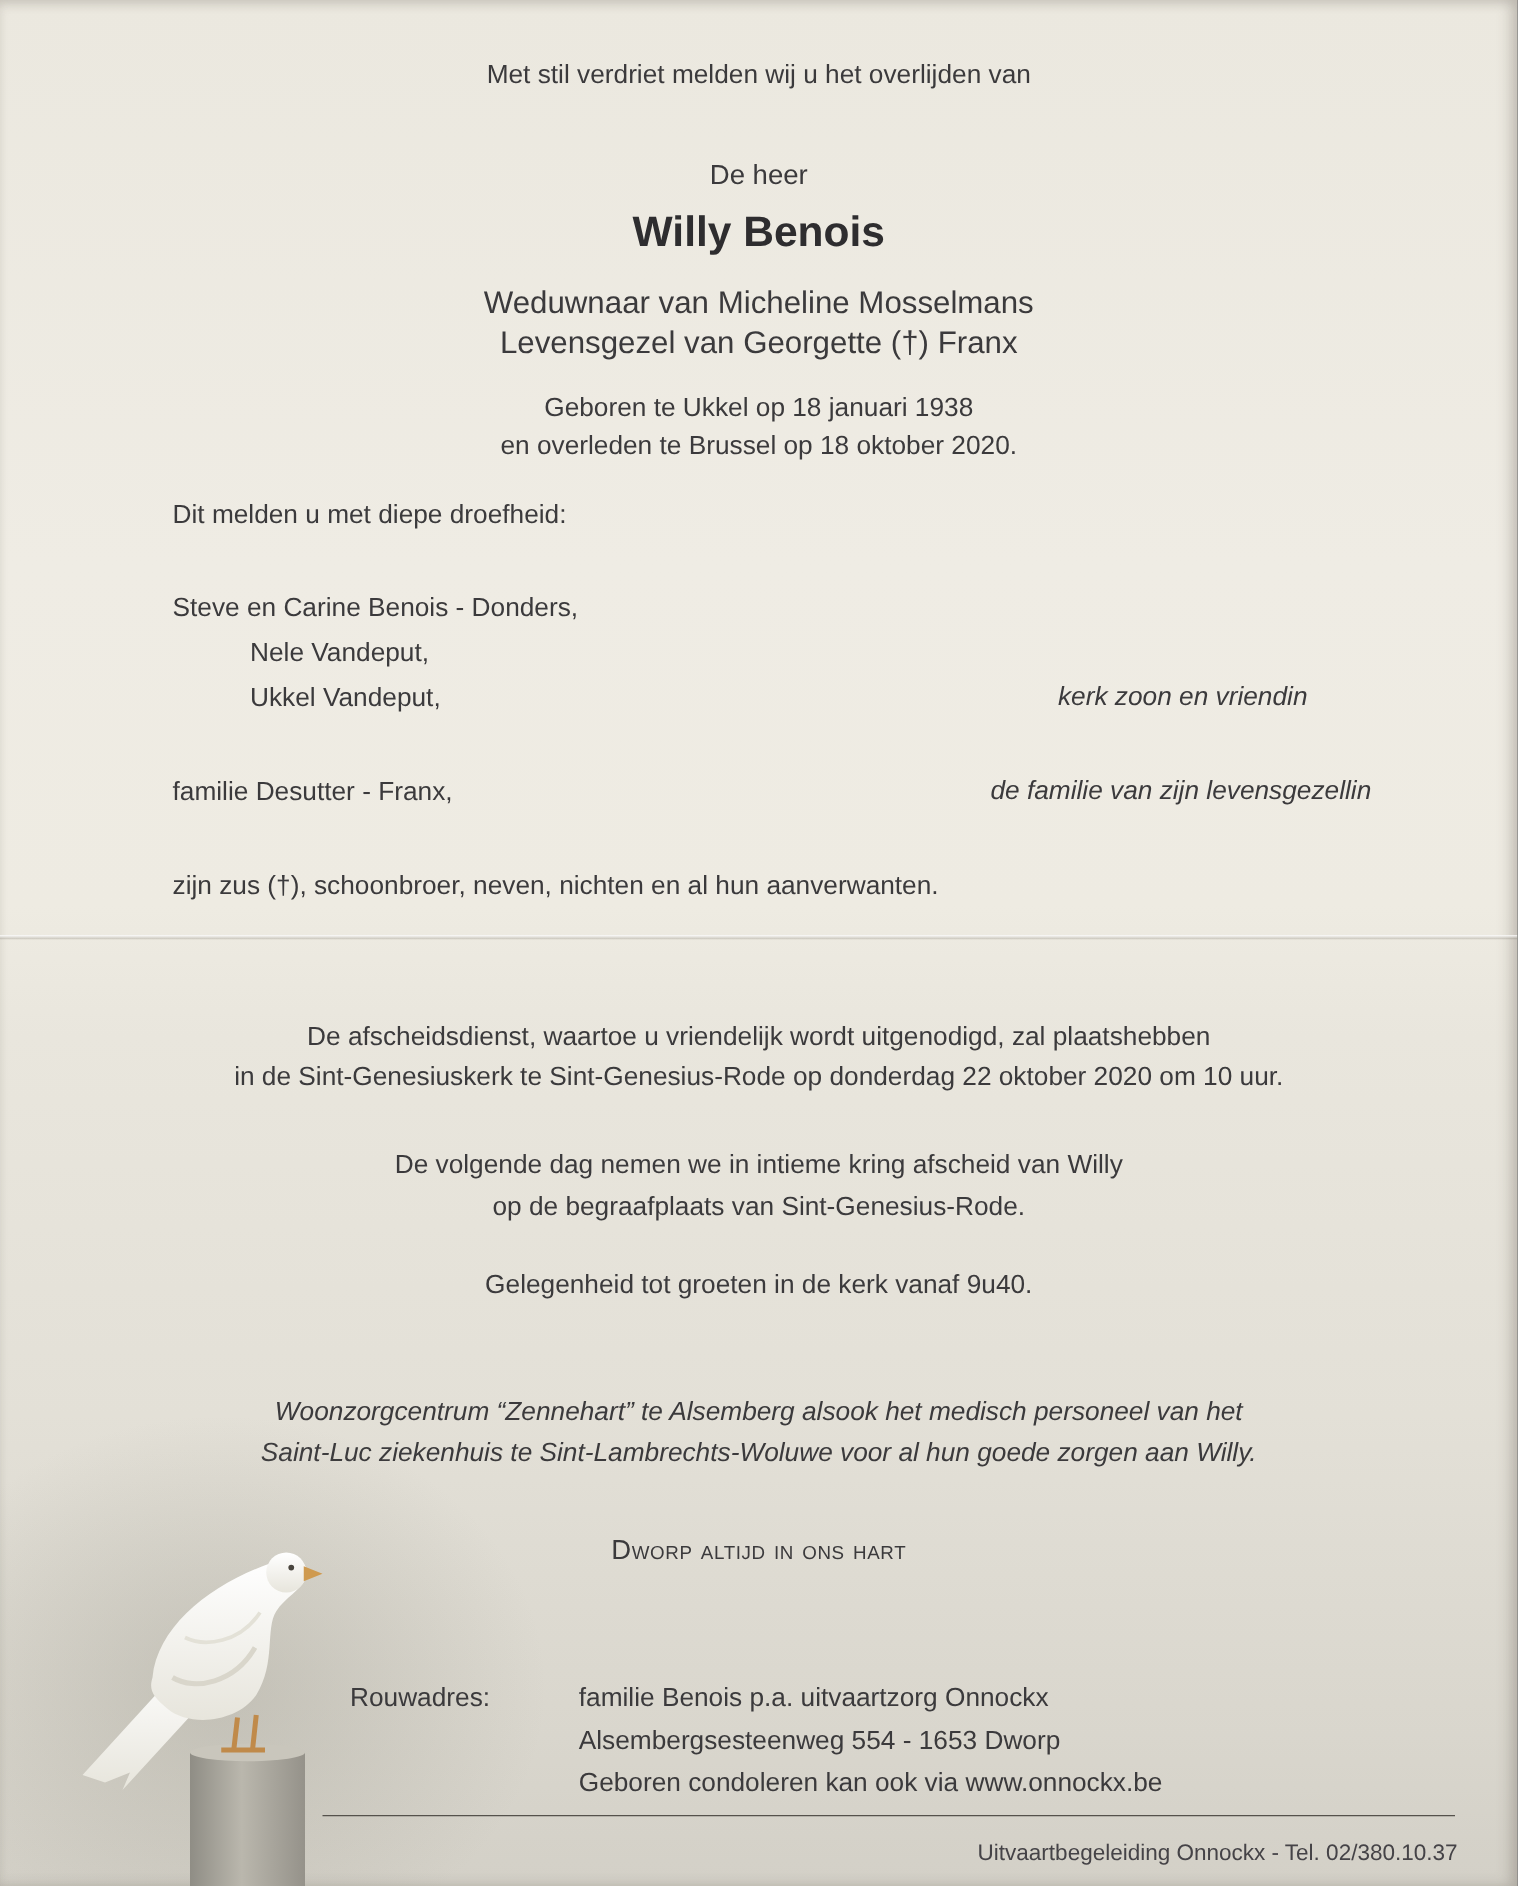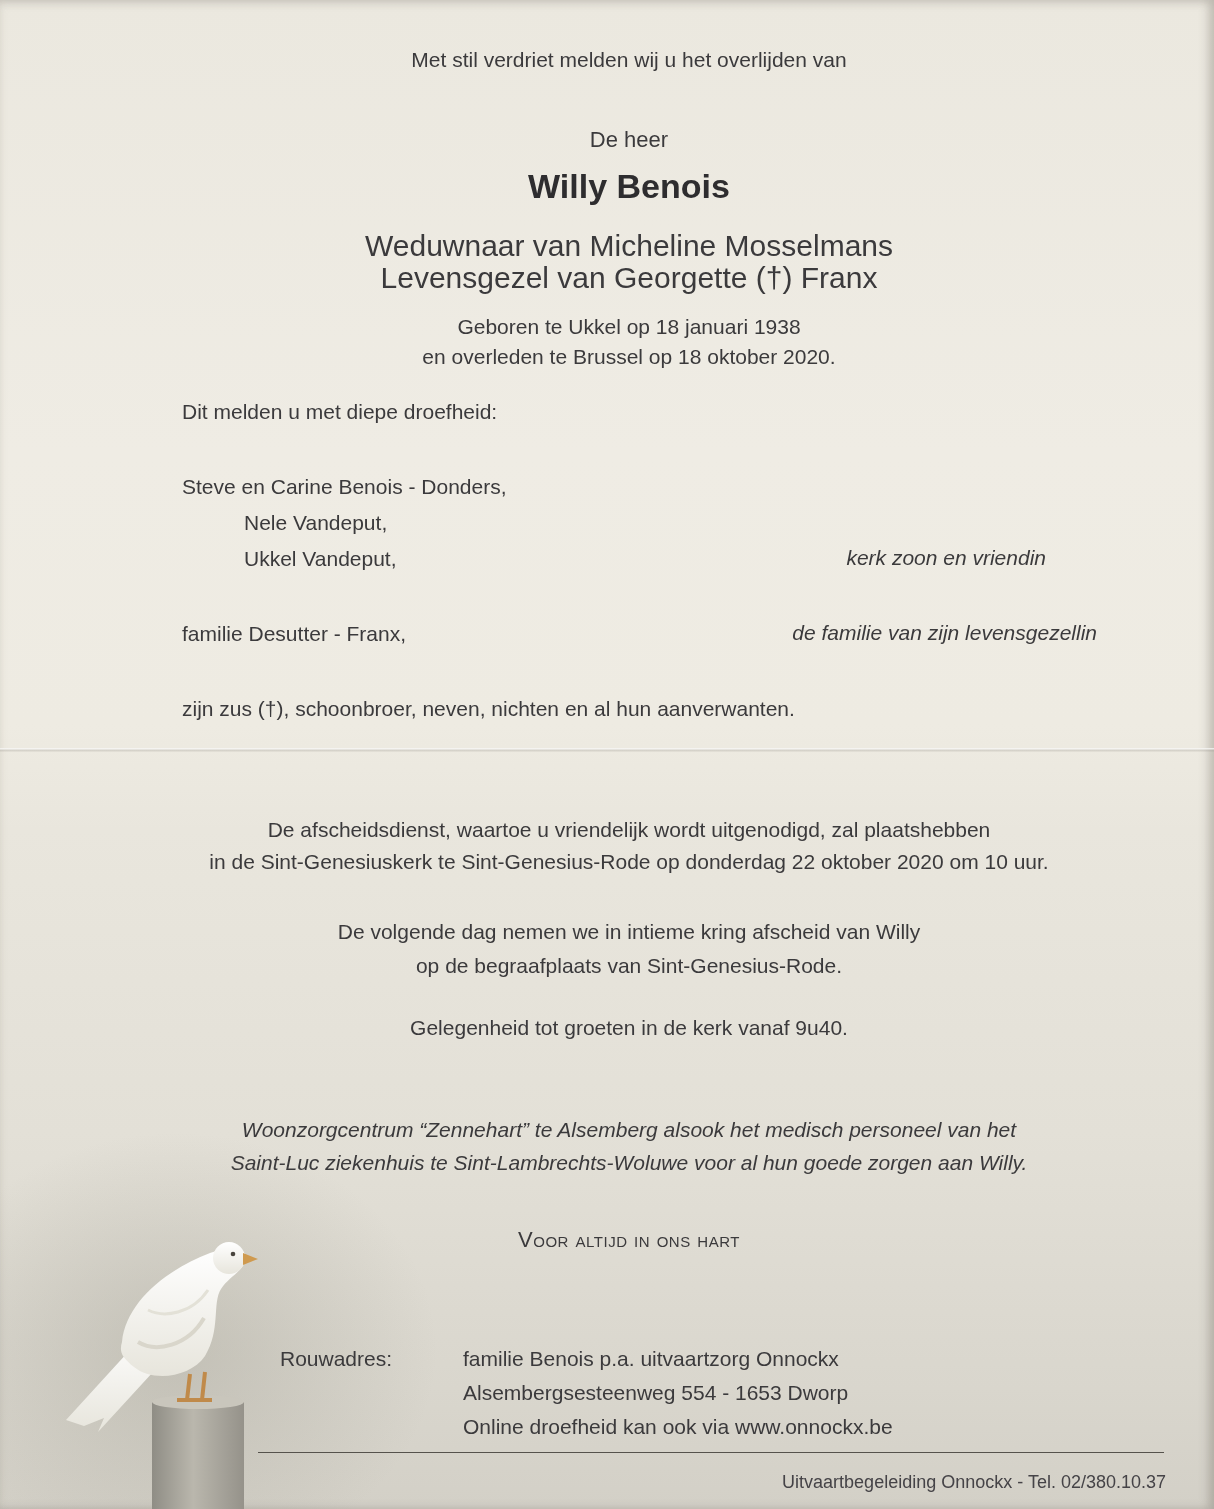--- a/index.html
+++ b/index.html
@@ -8,25 +8,25 @@
     width:1214px;height:1509px;
     margin:0 auto;
     overflow:hidden;
     font-family:"Liberation Sans","DejaVu Sans",sans-serif;
     color:#3b3a3c;
     background:linear-gradient(to bottom,
       #ebe8df 0%, #efece4 30%, #eeebe2 48%,
       #e9e6dd 55%, #e3e0d7 75%, #d9d6cd 92%, #d3d0c7 100%);
     box-shadow:inset -6px 0 10px rgba(90,85,75,.25), inset 0 4px 8px rgba(120,115,105,.12);
   }
-  .line{position:absolute;font-size:21px;line-height:1.25;white-space:nowrap;padding-left:44px;}
+  .line{position:absolute;font-size:21px;line-height:1.25;white-space:nowrap;}
   .center{left:0;right:0;text-align:center;}
   .salutation{font-size:22px;}
   .name{font-size:34px;font-weight:700;color:#2e2d2f;}
-  .subtitle{font-size:30px;}
+  .subtitle{font-size:25px;}
   .italic{font-style:italic;}
   .relation{position:absolute;font-size:21px;font-style:italic;white-space:nowrap;}
   .bold{font-weight:400;}
   .motto{font-variant:small-caps;font-size:22px;letter-spacing:.5px;}
   .crease{
     position:absolute;left:0;right:0;top:748px;height:4px;
     background:linear-gradient(to bottom, rgba(255,255,255,.85), rgba(110,105,95,.22) 70%, rgba(255,255,255,0));
   }
   .footer-rule{position:absolute;left:258px;right:50px;top:1452px;border-top:1px solid #55524c;}
   .footer-text{position:absolute;right:48px;top:1460px;font-size:18px;color:#454347;margin-top:12px;}
@@ -71,21 +71,21 @@
   <div class="line center" style="top:849px"><span>in de Sint-Genesiuskerk te Sint-Genesius-Rode op </span><span class="bold">donderdag 22 oktober 2020 om 10 uur</span><span>.</span></div>
 
   <div class="line center" style="top:919px">De volgende dag nemen we in intieme kring afscheid van Willy</div>
   <div class="line center" style="top:953px">op de begraafplaats van Sint-Genesius-Rode.</div>
 
   <div class="line center" style="top:1015px">Gelegenheid tot groeten in de kerk vanaf 9u40.</div>
 
   <div class="line center italic" style="top:1117px">Woonzorgcentrum “Zennehart” te Alsemberg alsook het medisch personeel van het</div>
   <div class="line center italic" style="top:1150px">Saint-Luc ziekenhuis te Sint-Lambrechts-Woluwe voor al hun goede zorgen aan Willy.</div>
 
-  <div class="line center motto" style="top:1226px">Voor altijd in ons hart</div>
+  <div class="line center motto" style="top:1226px">Dworp altijd in ons hart</div>
 
   <div class="mist"></div>
 
   <svg class="dove" width="215" height="320" viewBox="0 0 215 320" aria-hidden="true">
     <defs>
       <linearGradient id="postG" x1="0" y1="0" x2="1" y2="0">
         <stop offset="0" stop-color="#8f8d85"></stop>
         <stop offset="0.45" stop-color="#bab7ad"></stop>
         <stop offset="1" stop-color="#95928a"></stop>
       </linearGradient>
@@ -113,18 +113,18 @@
     <path d="M86 152 C 104 163, 136 156, 152 128" stroke="#d9d6cb" stroke-width="4" fill="none"></path>
     <path d="M96 120 C 112 128, 140 124, 156 100" stroke="#e3e1d7" stroke-width="3" fill="none"></path>
 
     <path d="M138 184 L135 210 M153 182 L150 210" stroke="#c08a4a" stroke-width="4" fill="none"></path>
     <path d="M125 210 L145 210 M140 210 L160 210" stroke="#c08a4a" stroke-width="4" fill="none"></path>
   </svg>
 
   <div class="contact-label" style="top:1347px">Rouwadres:</div>
   <div class="contact-line" style="top:1347px">familie Benois p.a. uitvaartzorg Onnockx</div>
   <div class="contact-line" style="top:1381px">Alsembergsesteenweg 554 - 1653 Dworp</div>
-  <div class="contact-line" style="top:1415px">Online droefheid kan ook via www.onnockx.be</div>
+  <div class="contact-line" style="top:1415px">Geboren condoleren kan ook via www.onnockx.be</div>
 
   <div class="footer-rule"></div>
   <div class="footer-text">Uitvaartbegeleiding Onnockx - Tel. 02/380.10.37</div>
 
 </div>
 
 </body></html>

